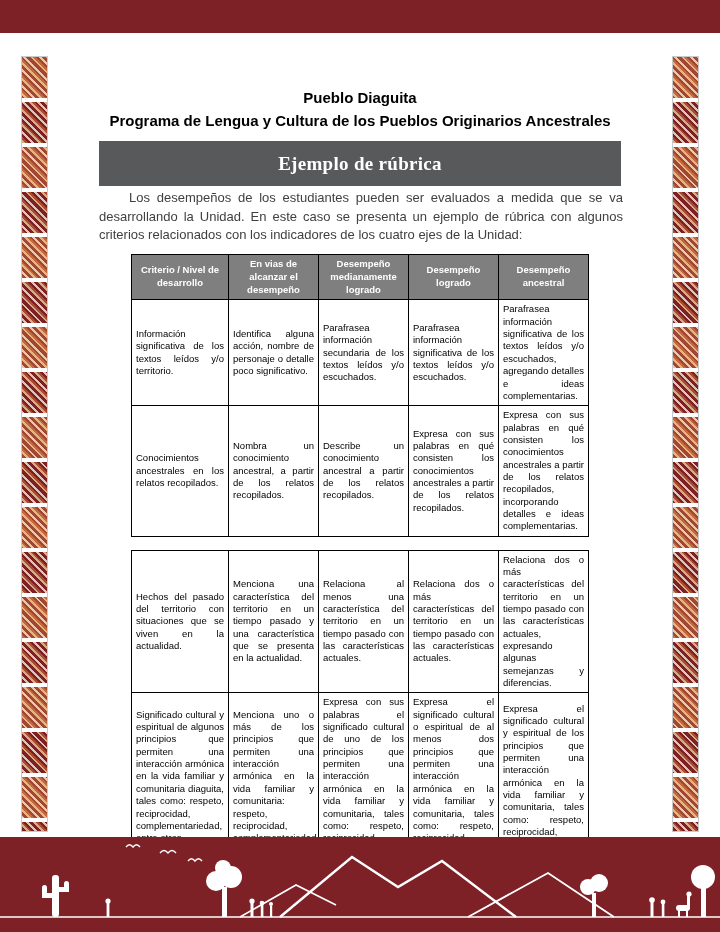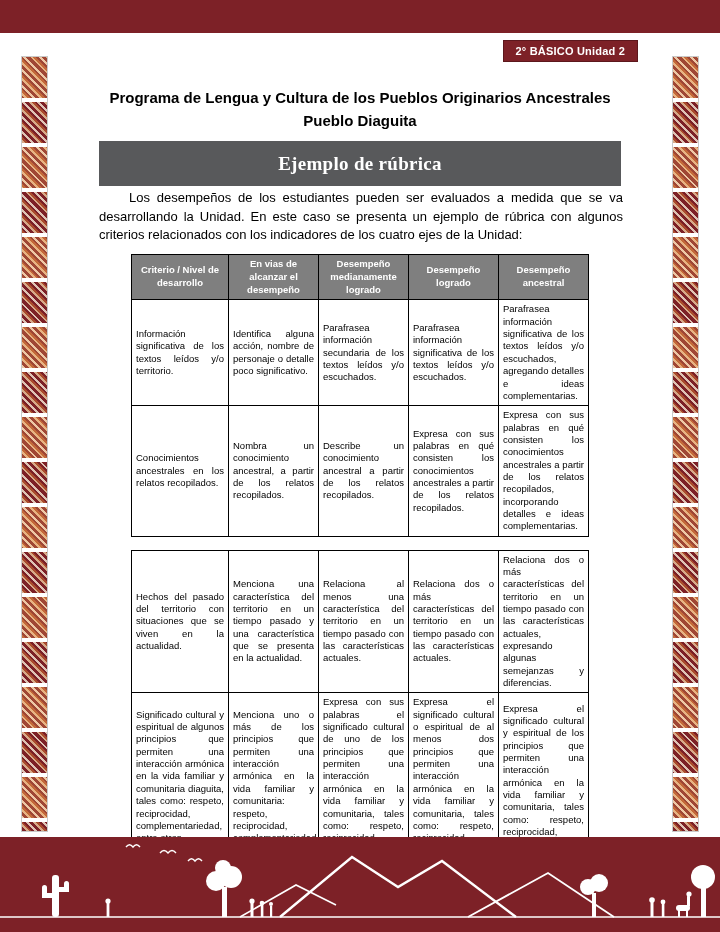--- a/index.html
+++ b/index.html
@@ -24,21 +24,21 @@
   .side-border.right{right:21px}
 
   .title-block{position:absolute;top:86px;left:60px;width:600px;text-align:center;
                font-weight:bold;font-size:15px;line-height:23px;color:#000;}
 
   .banner{position:absolute;top:141px;left:99px;width:522px;height:45px;background:#58595b;
           color:#fff;font-family:"Liberation Serif",serif;font-weight:bold;font-size:19px;
           display:flex;align-items:center;justify-content:center;letter-spacing:.3px;}
 
   .intro{position:absolute;top:189px;left:99px;width:524px;font-size:13px;line-height:18.5px;
-         text-align:justify;text-indent:30px;color:#000000;}
+         text-align:justify;text-indent:30px;color:#404040;}
 
   .tables{position:absolute;top:254px;left:0;width:720px;}
   table{border-collapse:collapse;table-layout:fixed;margin:0 auto;width:457px;}
   col.c0{width:97px} col.c1,col.c2,col.c3,col.c4{width:90px}
   th,td{border:1px solid #000;}
   th{background:#7f7f7f;color:#fff;font-size:9.5px;font-weight:bold;text-align:center;
      vertical-align:middle;padding:3px 2px;height:44px;line-height:1.35;}
   td{font-size:9.5px;line-height:1.3;padding:3px 4px;vertical-align:middle;
      text-align:justify;color:#000;}
   tr.r0{height:95px} tr.r1{height:122px} tr.r2{height:116px} tr.r3{height:162px}
@@ -46,28 +46,27 @@
 
   .footer{position:absolute;left:0;bottom:0;width:720px;height:95px;line-height:0;}
 </style>
 </head>
 <body>
 
 <div class="page">
 
   <div class="top-bar"></div>
 
-  <div class="badge">2° BÁSICO Unidad 2</div>
 
   <div class="side-border left"></div>
   <div class="side-border right"></div>
 
   <div class="title-block">
+    <div>Pueblo Diaguita</div>
     <div>Programa de Lengua y Cultura de los Pueblos Originarios Ancestrales</div>
-    <div>Pueblo Diaguita</div>
   </div>
 
   <div class="banner">
     <span>Ejemplo de rúbrica</span>
   </div>
 
   <p class="intro">Los desempeños de los estudiantes pueden ser evaluados a medida que se va desarrollando la Unidad. En este caso se presenta un ejemplo de rúbrica con algunos criterios relacionados con los indicadores de los cuatro ejes de la Unidad:</p>
 
   <div class="tables">
 

